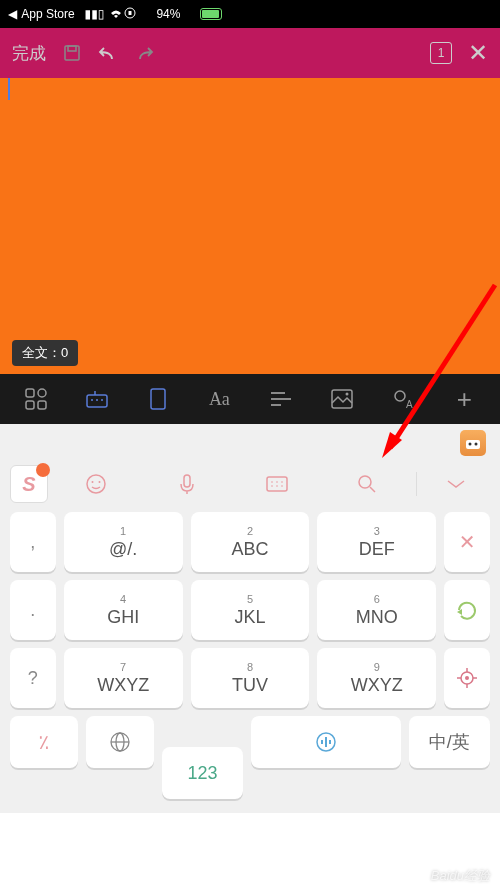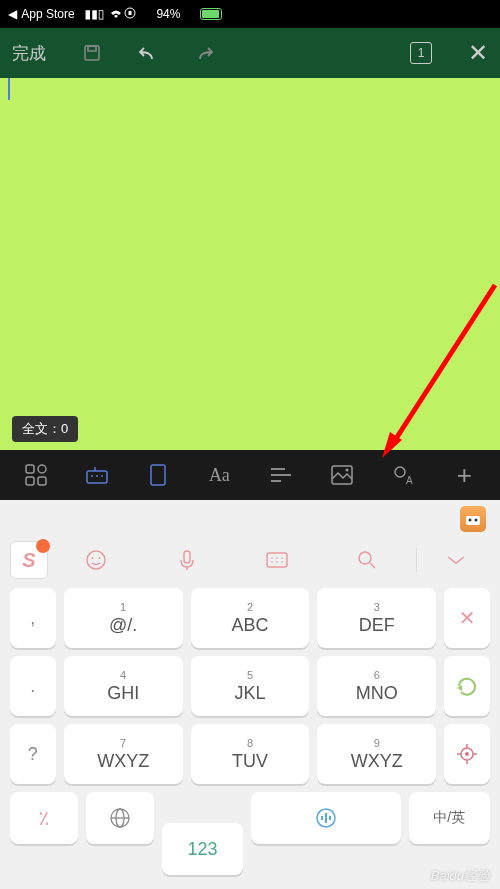--- a/index.html
+++ b/index.html
@@ -5,27 +5,27 @@
     * { margin: 0; padding: 0; box-sizing: border-box; font-family: -apple-system, sans-serif; }
     body { width: 500px; height: 889px; background: #fff; position: relative; overflow: hidden; }
     
     .status-bar { height: 28px; background: #000; color: #fff; display: flex; align-items: center; padding: 0 8px; font-size: 12px; }
     .status-left { display: flex; align-items: center; gap: 4px; }
     .status-center { flex: 1; text-align: center; font-weight: 600; }
     .status-right { display: flex; align-items: center; gap: 20px; }
     .battery-box { border: 1px solid #6dd96d; border-radius: 3px; width: 22px; height: 12px; display: flex; align-items: center; padding: 1px; }
     .battery-fill { background: #6dd96d; height: 100%; width: 94%; border-radius: 1px; }
     
-    .top-toolbar { height: 50px; background: #14532d; display: flex; align-items: center; padding: 0 12px; gap: 36px; color: #ccc; }
+    .top-toolbar { height: 50px; background: #be185d; display: flex; align-items: center; padding: 0 12px; gap: 16px; color: #ccc; }
     .done-btn { font-size: 17px; }
     .top-icon { width: 20px; height: 20px; display: flex; align-items: center; justify-content: center; }
     .spacer { flex: 1; }
     .page-count { border: 1.5px solid #ccc; border-radius: 3px; width: 22px; height: 22px; display: flex; align-items: center; justify-content: center; font-size: 12px; }
     
-    .editor-area { height: 372px; background: #bef264; position: relative; }
+    .editor-area { height: 296px; background: #f97316; position: relative; }
     .cursor { width: 2px; height: 22px; background: #4a7de8; margin-left: 8px; }
     .word-count-badge { position: absolute; bottom: 8px; left: 12px; background: #333; color: #fff; padding: 4px 10px; border-radius: 4px; font-size: 13px; }
     
     .arrow-overlay { position: absolute; top: 280px; left: 380px; width: 120px; height: 180px; pointer-events: none; z-index: 10; }
     
     .mid-toolbar { height: 50px; background: #1a1a1a; display: flex; align-items: center; justify-content: space-around; padding: 0 5px; }
     .mid-icon { width: 28px; height: 28px; display: flex; align-items: center; justify-content: center; color: #999; }
     .mid-icon.active { color: #5a7cd8; }
     
     .keyboard { height: 389px; background: #f0f0f0; }
@@ -49,21 +49,21 @@
     .kb-key-pink { color: #e89aa0; }
     .kb-key-green { color: #9cc96c; }
     .kb-key-darkpink { color: #d97788; }
     
     .kb-bottom-row { display: flex; gap: 8px; }
     .kb-bottom-key { background: #fff; border-radius: 8px; box-shadow: 0 2px 0 rgba(0,0,0,0.12); height: 52px; display: flex; align-items: center; justify-content: center; font-size: 16px; color: #666; }
     .kb-bk-1 { flex: 1; }
     .kb-bk-2 { flex: 1; }
     .kb-bk-3 { flex: 1.2; font-size: 18px; color: #4aa888; margin-top: 31px; }
     .kb-bk-4 { flex: 2.2; }
-    .kb-bk-5 { flex: 1.2; font-size: 14px; }
+    .kb-bk-5 { flex: 1.2; font-size: 18px; }
     
     .watermark { position: absolute; bottom: 4px; right: 10px; font-size: 13px; color: rgba(255,255,255,0.7); font-style: italic; z-index: 20; text-shadow: 0 0 3px rgba(0,0,0,0.3); text-align: center; }
   </style>
 </head>
 <body>
 
 <div class="status-bar">
   <div class="status-left">
     <span>◀</span>
     <span>App Store</span>

